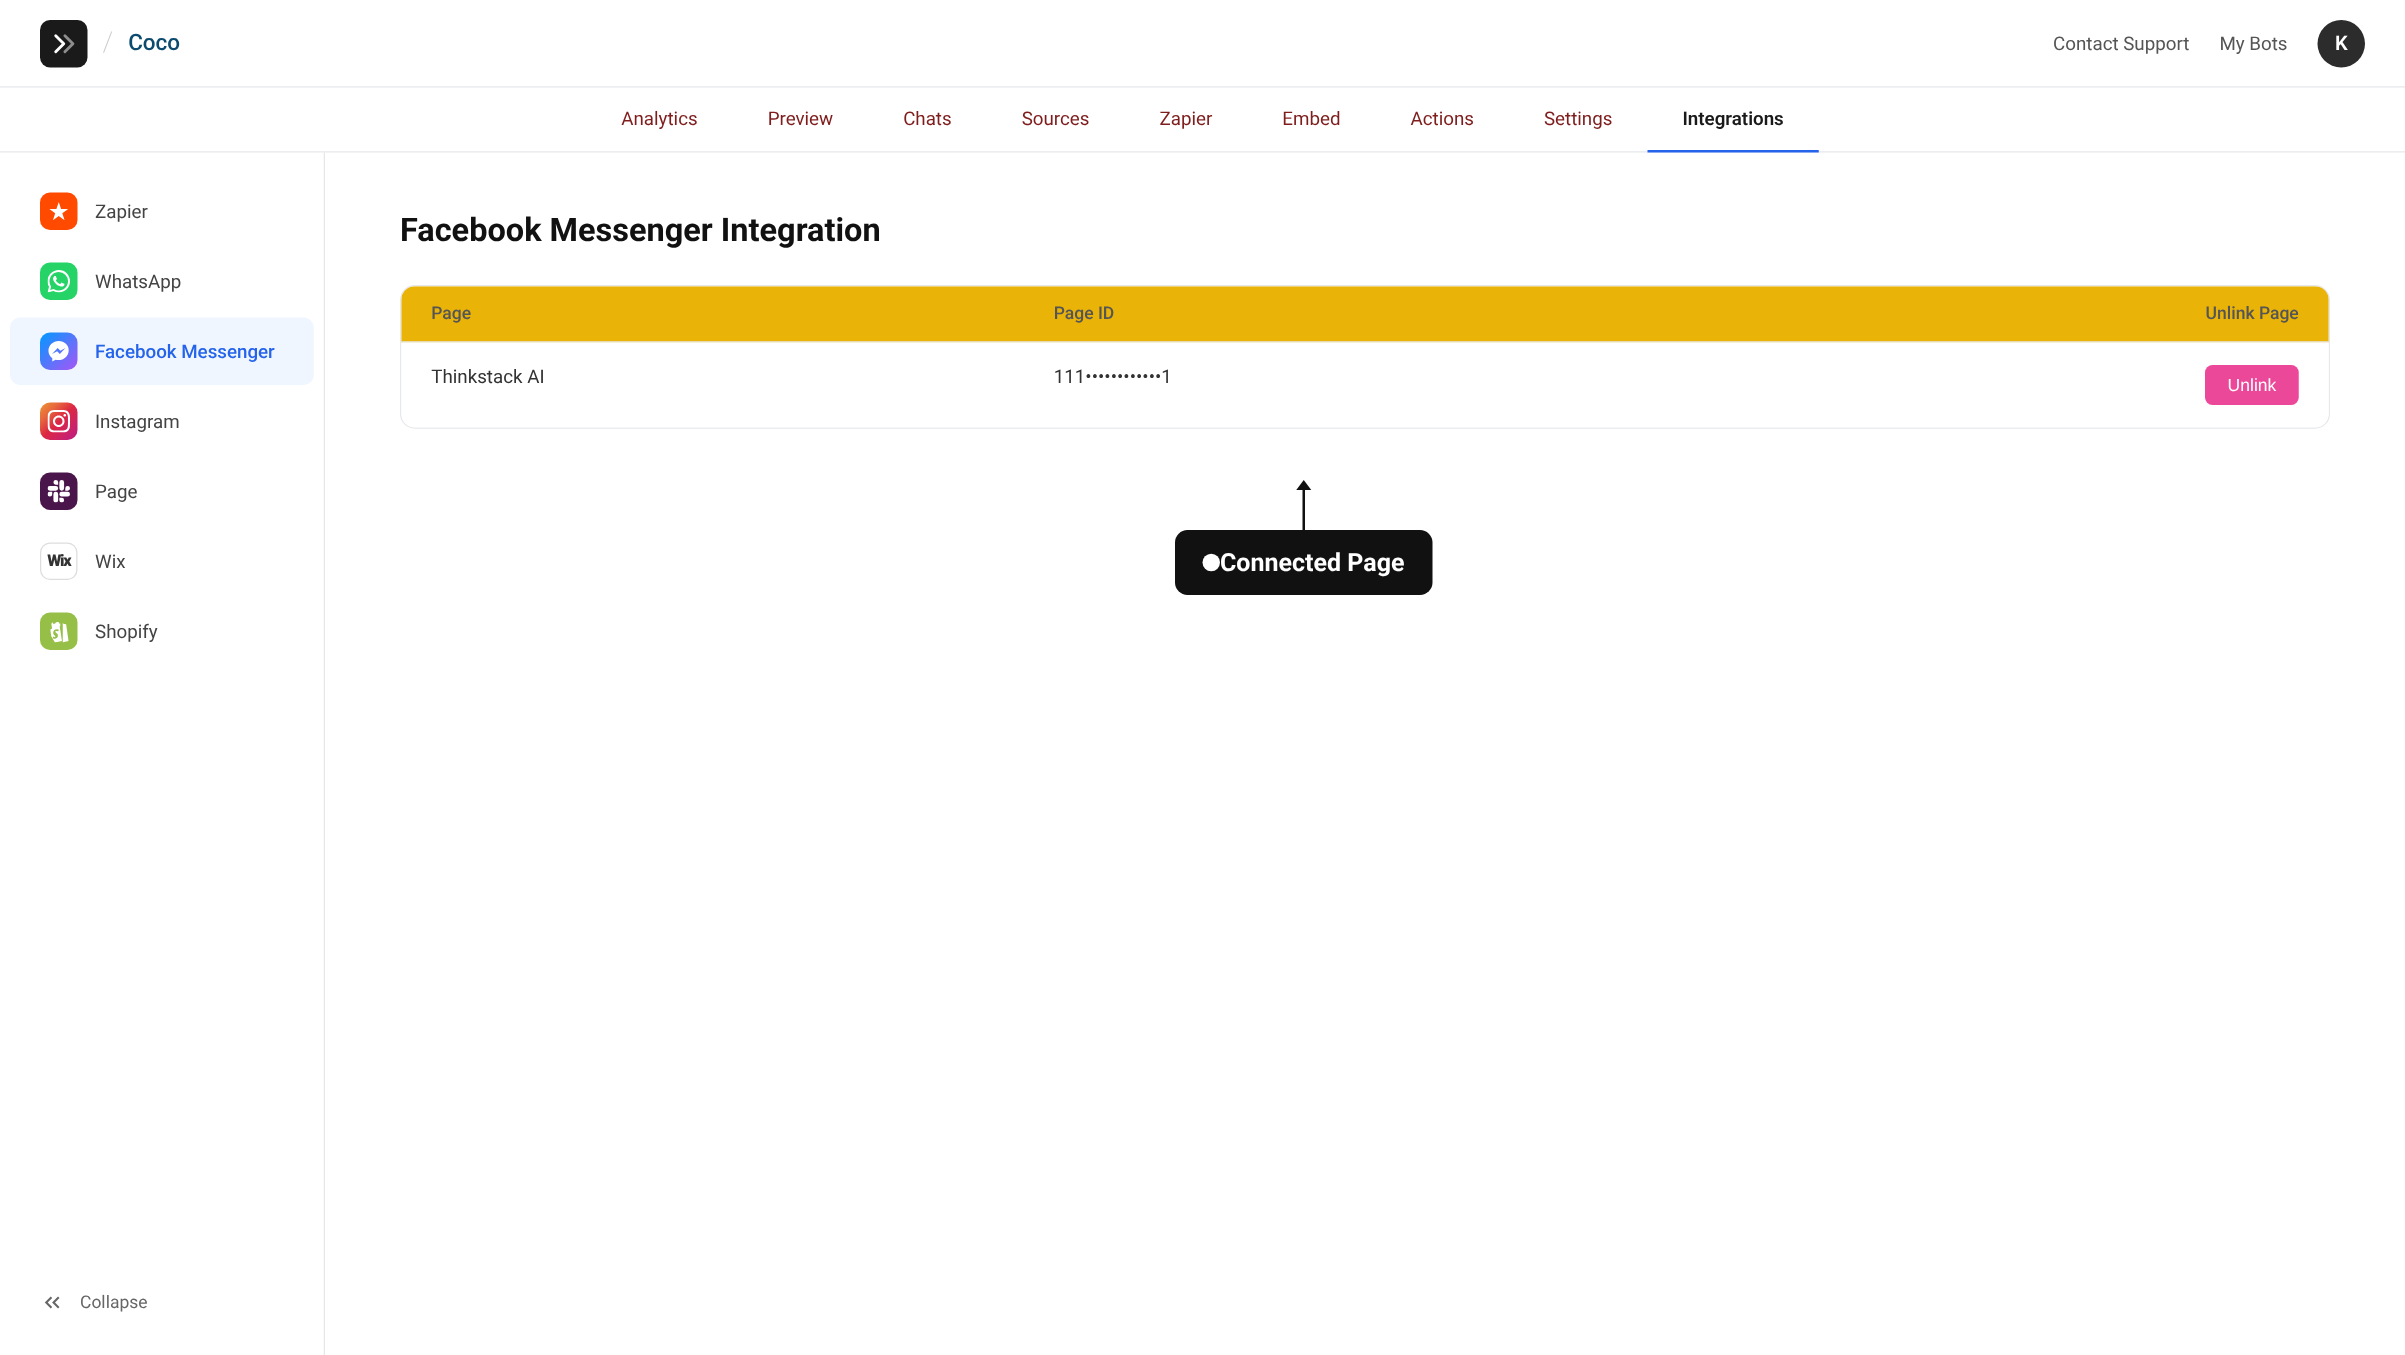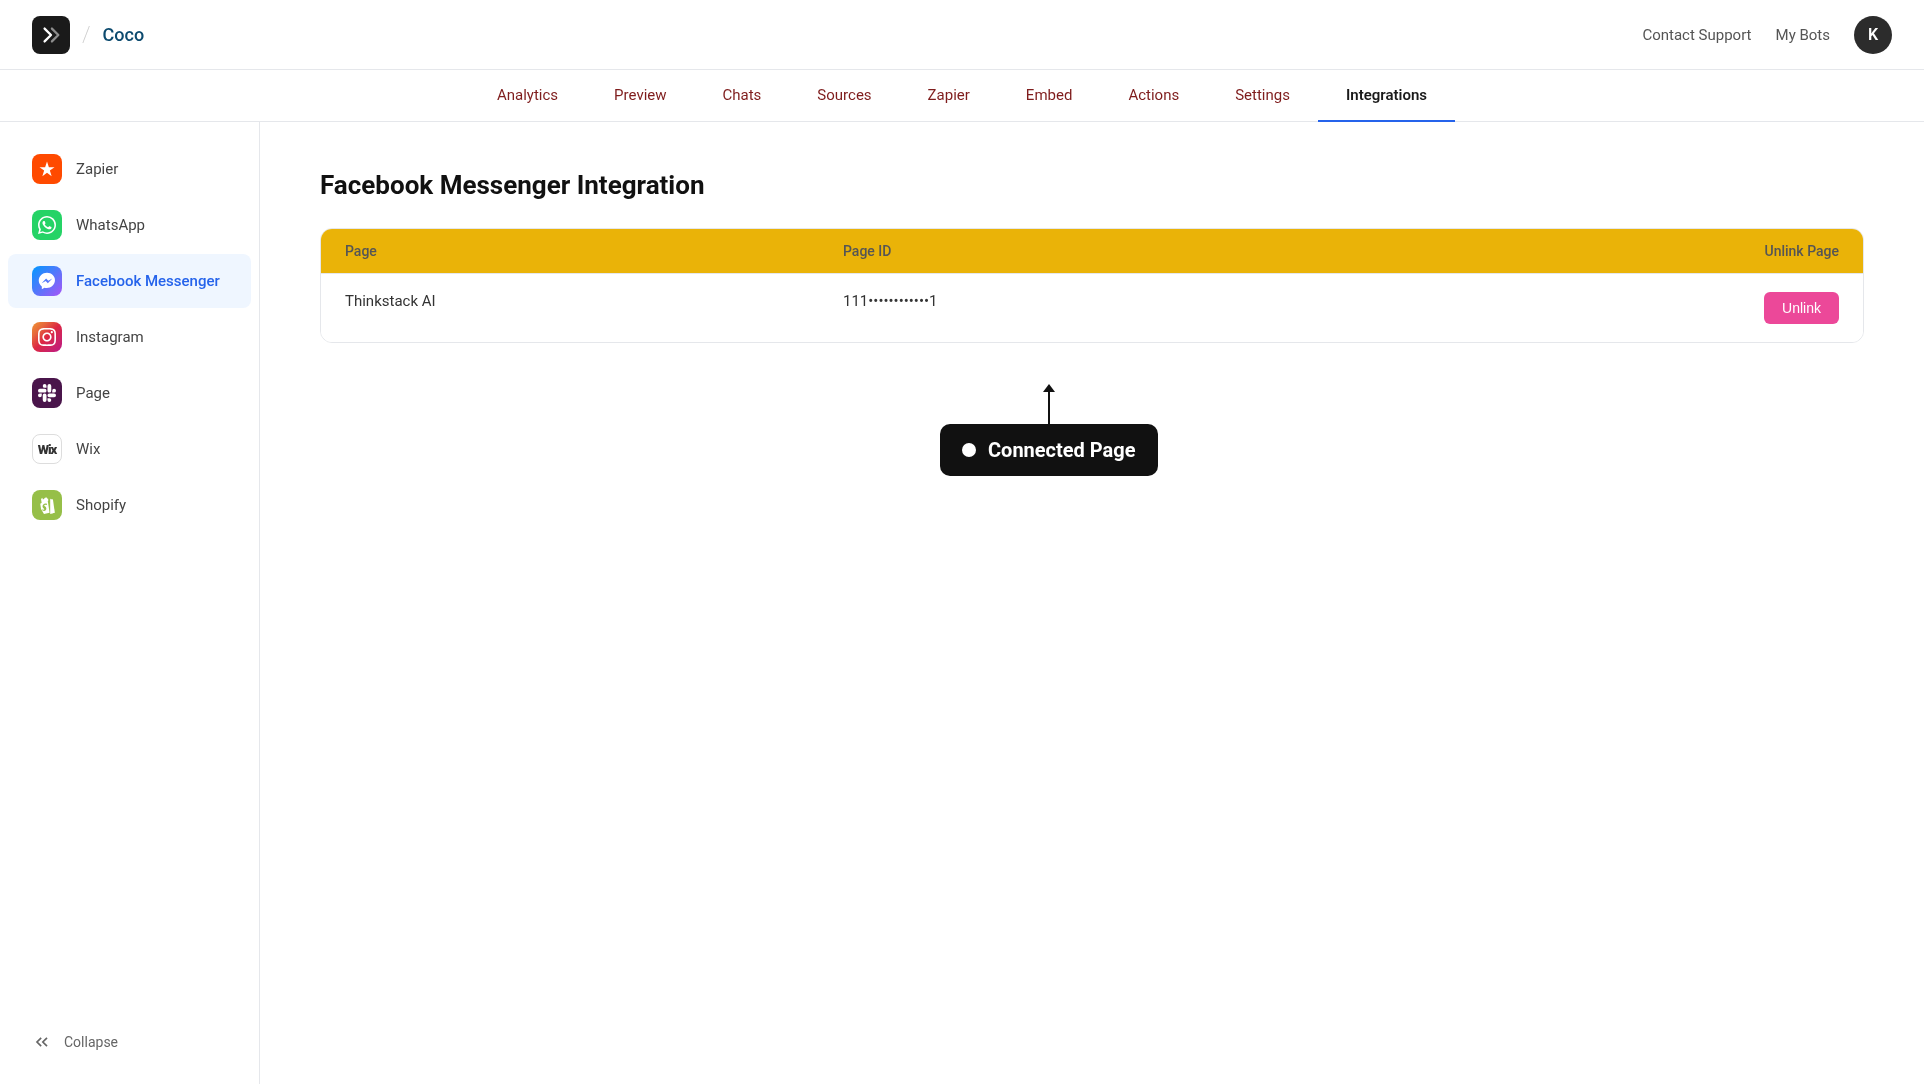--- a/index.html
+++ b/index.html
@@ -239,21 +239,20 @@
       border-right: 6px solid transparent;
       border-bottom: 8px solid #111;
     }
     .tooltip-box {
       background: #111;
       color: #fff;
       border-radius: 10px;
       padding: 14px 22px;
       display: flex;
       align-items: center;
-      gap: 12px;
       font-size: 20px;
       font-weight: 700;
       white-space: nowrap;
       margin-top: 0;
     }
     .tooltip-dot {
       width: 14px;
       height: 14px;
       background: #fff;
       border-radius: 50%;

